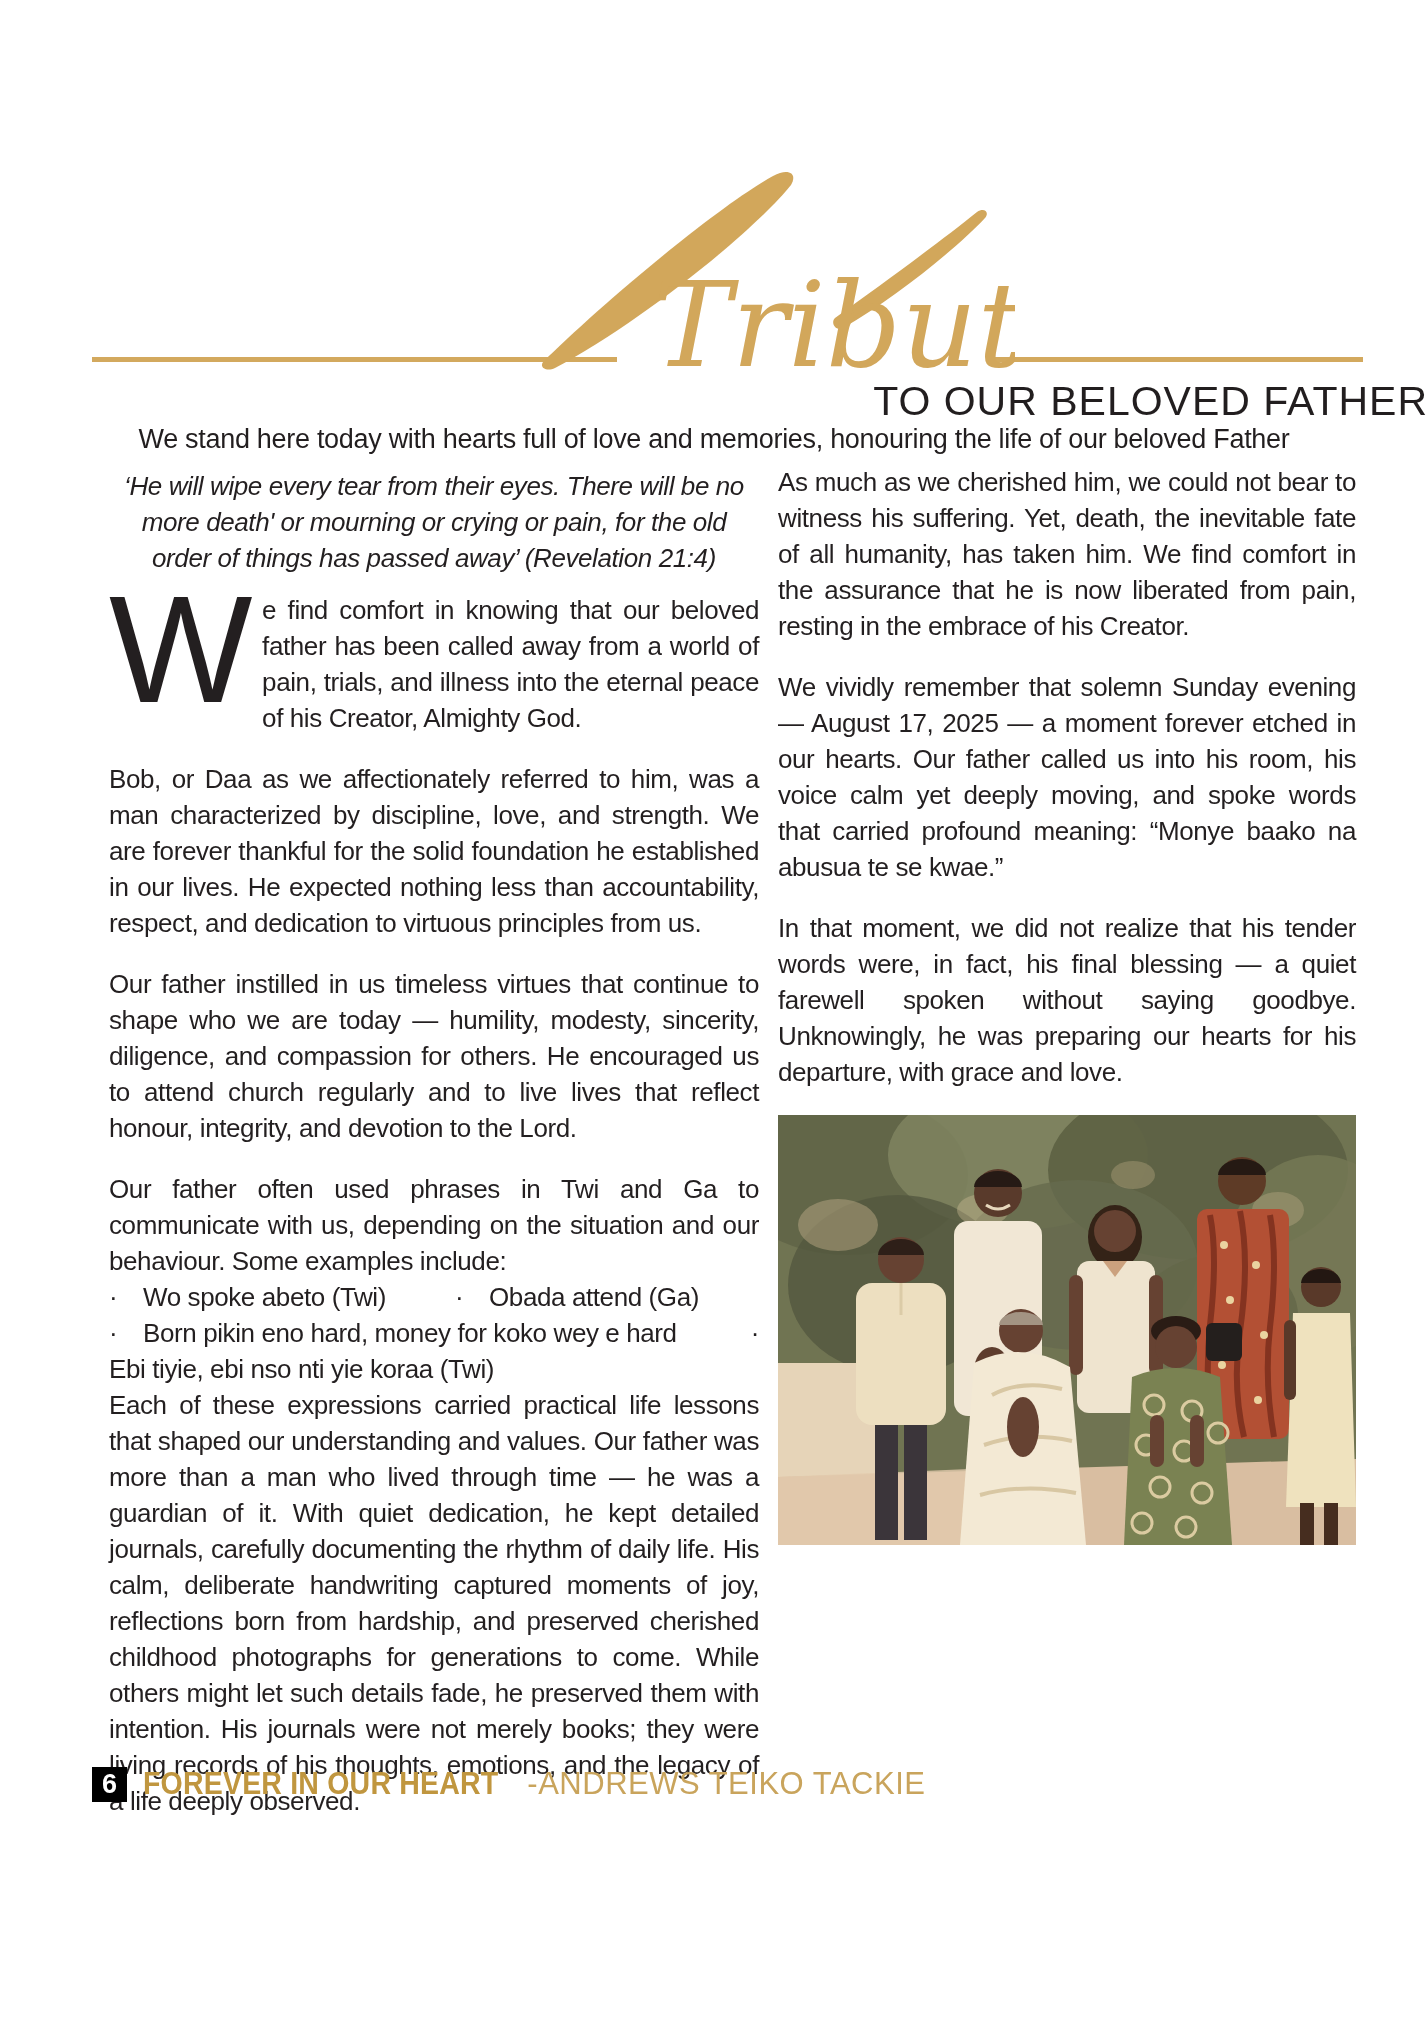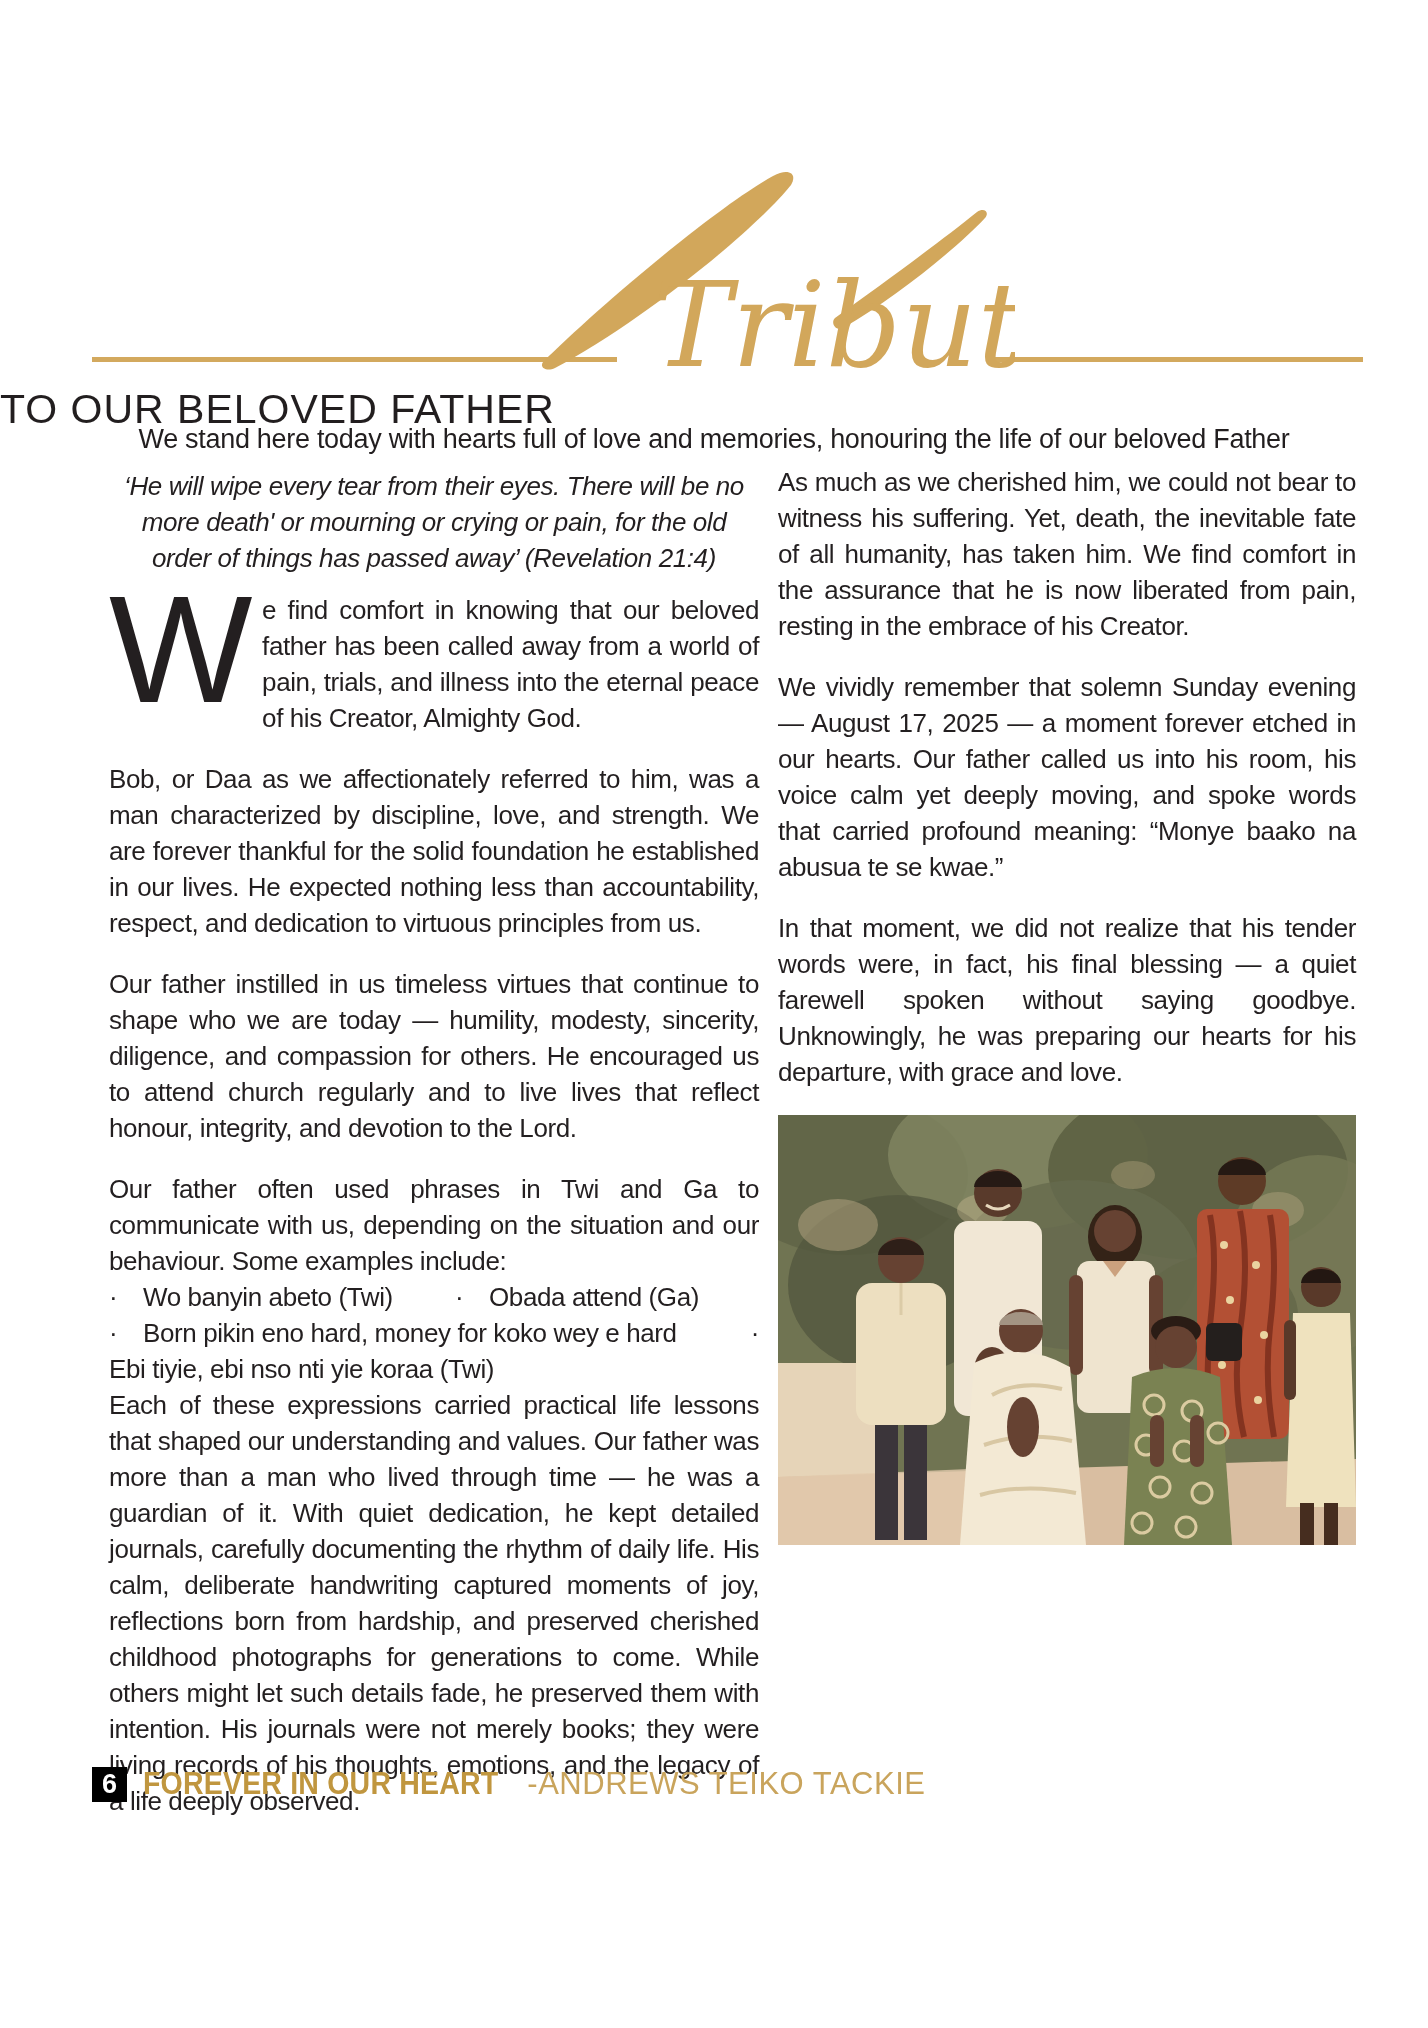--- a/index.html
+++ b/index.html
@@ -5,21 +5,21 @@
   html,body{margin:0;padding:0;}
   body{
     width:1428px;height:2028px;position:relative;background:#ffffff;
     font-family:"Liberation Sans",sans-serif;color:#231f20;overflow:hidden;
   }
   .rule{position:absolute;top:357px;height:5px;background:#d3a95e;}
   .rule-left{left:92px;width:525px;}
   .rule-right{left:995px;width:368px;}
   .tribute-svg{position:absolute;left:525px;top:160px;}
   .page-title{
-    position:absolute;top:386px;left:0;width:100%;text-align:left;
+    position:absolute;top:378px;left:0;width:100%;text-align:right;
     font-size:41px;letter-spacing:1px;color:#221e1f;font-weight:400;
   }
   .page-subtitle{
     position:absolute;top:424px;left:0;width:100%;text-align:center;
     font-size:27px;letter-spacing:-0.3px;color:#221e1f;
   }
   .col{position:absolute;top:464px;font-size:26px;line-height:36px;
     letter-spacing:-0.4px;text-align:justify;}
   .col-left{left:109px;width:650px;}
   .col-right{left:778px;width:578px;}
@@ -78,21 +78,21 @@
   <p class="body-par"><span class="dropcap">W</span><span>e find comfort in knowing that our beloved father has been called away from a world of pain, trials, and illness into the eternal peace of his Creator, Almighty God.</span></p>
 
   <p class="body-par">Bob, or Daa as we affectionately referred to him, was a man characterized by discipline, love, and strength. We are forever thankful for the solid foundation he established in our lives. He expected nothing less than accountability, respect, and dedication to virtuous principles from us.</p>
 
   <p class="body-par">Our father instilled in us timeless virtues that continue to shape who we are today — humility, modesty, sincerity, diligence, and compassion for others. He encouraged us to attend church regularly and to live lives that reflect honour, integrity, and devotion to the Lord.</p>
 
   <p class="body-par" style="margin-bottom:0;">Our father often used phrases in Twi and Ga to communicate with us, depending on the situation and our behaviour. Some examples include:</p>
 
   <div class="bullet-line">
     <span class="bullet-marker">·</span>
-    <span class="bullet-text">Wo banyin abeto (Twi)</span>
+    <span class="bullet-text">Wo spoke abeto (Twi)</span>
     <span class="bullet-spacer"></span>
     <span class="bullet-marker" style="flex-basis:34px;">·</span>
     <span class="bullet-text" style="margin-right:60px;">Obada attend (Ga)</span>
   </div>
 
   <div class="bullet-line">
     <span class="bullet-marker">·</span>
     <span class="bullet-text">Born pikin eno hard, money for koko wey e hard</span>
     <span class="bullet-spacer"></span>
     <span class="tail-dot">·</span>

